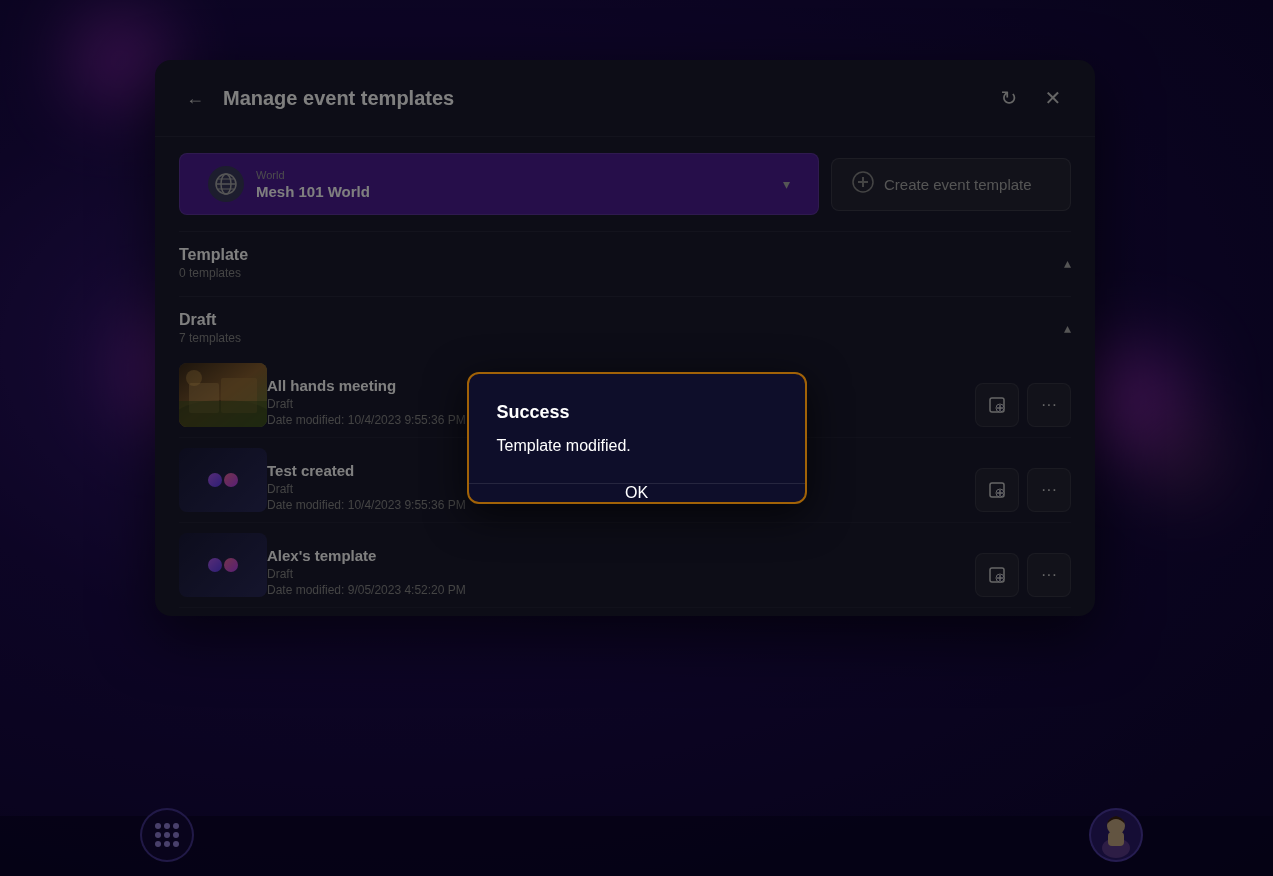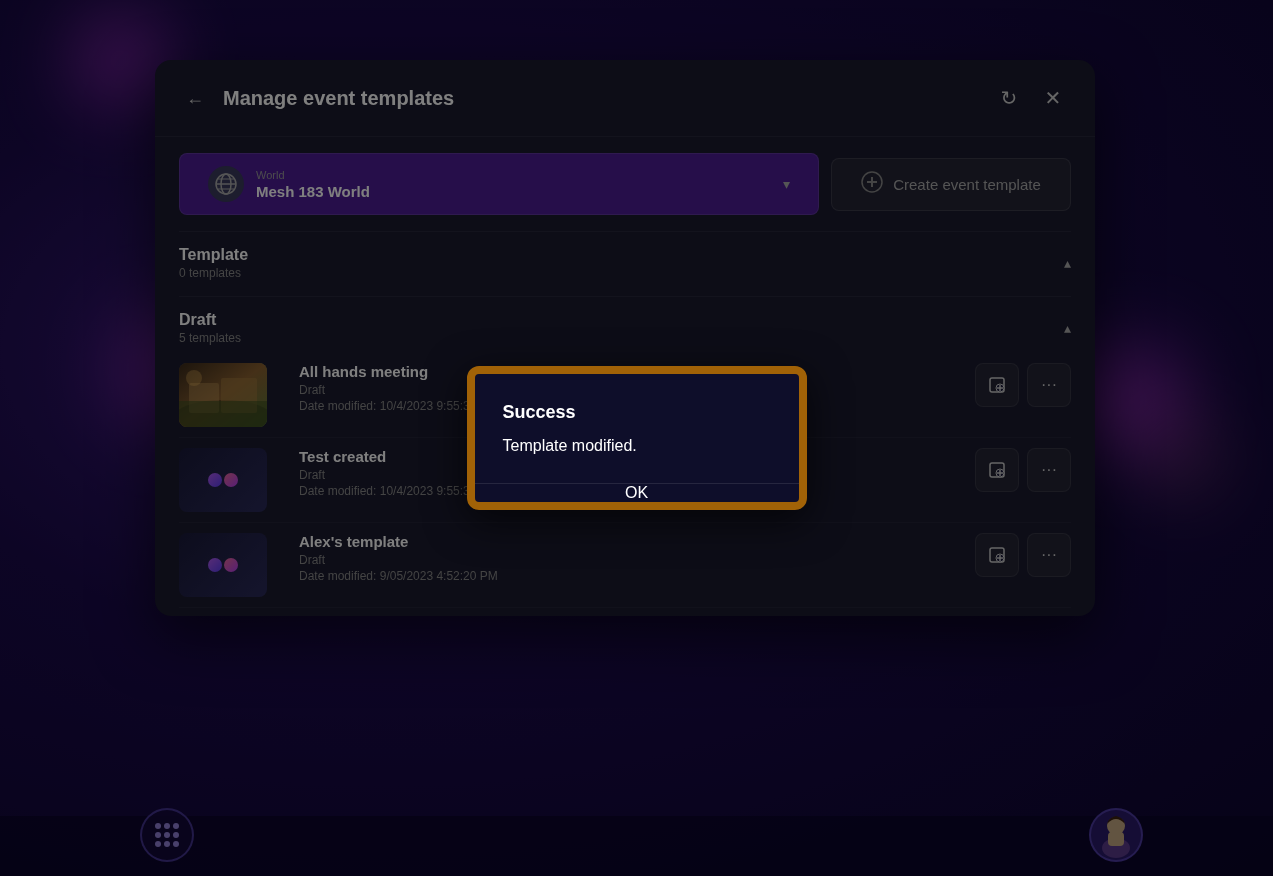--- a/index.html
+++ b/index.html
@@ -200,21 +200,21 @@
       border: 1px solid rgba(255,255,255,0.1);
       border-radius: 8px;
       padding: 12px 20px;
       display: flex;
       align-items: center;
       gap: 10px;
       cursor: pointer;
       color: #aaa;
       font-size: 15px;
       min-width: 240px;
-      justify-content: center;
+      justify-content: flex-start;
     }
 
     .create-btn-icon {
       font-size: 20px;
       color: #888;
     }
 
     
     .section {
       margin: 0 24px 8px;
@@ -242,22 +242,22 @@
     }
 
     .chevron-up {
       color: #aaa;
       font-size: 14px;
     }
 
     
     .template-item {
       display: flex;
-      align-items: flex-start;
-      gap: 32px;
+      align-items: flex-end;
+      gap: 0;
       padding: 10px 0;
       border-bottom: 1px solid rgba(255,255,255,0.04);
     }
 
     .template-thumb {
       width: 88px;
       height: 64px;
       border-radius: 8px;
       overflow: hidden;
       flex-shrink: 0;
@@ -322,21 +322,21 @@
       top: 0; left: 0; right: 0; bottom: 0;
       background: rgba(0,0,0,0.5);
       display: flex;
       align-items: center;
       justify-content: center;
       z-index: 100;
     }
 
     .modal {
       background: #0e0e2a;
-      border: 8px solid #a16207;
+      border: 2px solid #a16207;
       border-radius: 12px;
       width: 340px;
       padding: 28px 28px 0;
       box-shadow: 0 10px 40px rgba(0,0,0,0.7);
     }
 
     .modal-title {
       font-size: 18px;
       font-weight: 700;
       color: #ffffff;
@@ -412,21 +412,21 @@
         <svg width="22" height="22" viewBox="0 0 22 22" fill="none">
           <circle cx="11" cy="11" r="10" stroke="#aaa" stroke-width="1.5" fill="none"></circle>
           <ellipse cx="11" cy="11" rx="5" ry="10" stroke="#aaa" stroke-width="1.5" fill="none"></ellipse>
           <line x1="1" y1="11" x2="21" y2="11" stroke="#aaa" stroke-width="1.5"></line>
           <line x1="3" y1="6" x2="19" y2="6" stroke="#aaa" stroke-width="1"></line>
           <line x1="3" y1="16" x2="19" y2="16" stroke="#aaa" stroke-width="1"></line>
         </svg>
       </div>
       <div class="world-info">
         <div class="world-label">World</div>
-        <div class="world-name">Mesh 183 World</div>
+        <div class="world-name">Mesh 101 World</div>
       </div>
       <span class="chevron-down">▾</span>
     </div>
     <button class="create-btn">
       <span class="create-btn-icon">
         <svg width="22" height="22" viewBox="0 0 22 22" fill="none">
           <circle cx="11" cy="11" r="10" stroke="#888" stroke-width="1.5" fill="none"></circle>
           <line x1="11" y1="6" x2="11" y2="16" stroke="#888" stroke-width="2"></line>
           <line x1="6" y1="11" x2="16" y2="11" stroke="#888" stroke-width="2"></line>
         </svg>
@@ -442,21 +442,21 @@
         <div class="section-count">0 templates</div>
       </div>
       <span class="chevron-up">▴</span>
     </div>
   </div>
 
   <div class="section">
     <div class="section-header">
       <div>
         <div class="section-title">Draft</div>
-        <div class="section-count">5 templates</div>
+        <div class="section-count">7 templates</div>
       </div>
       <span class="chevron-up">▴</span>
     </div>
 
     <div class="template-item">
       <div class="template-thumb">
         <div class="thumb-scene">
           <svg width="88" height="64" viewBox="0 0 88 64">
             <defs>
               <linearGradient id="sceneGrad" x1="0%" y1="0%" x2="100%" y2="100%">

